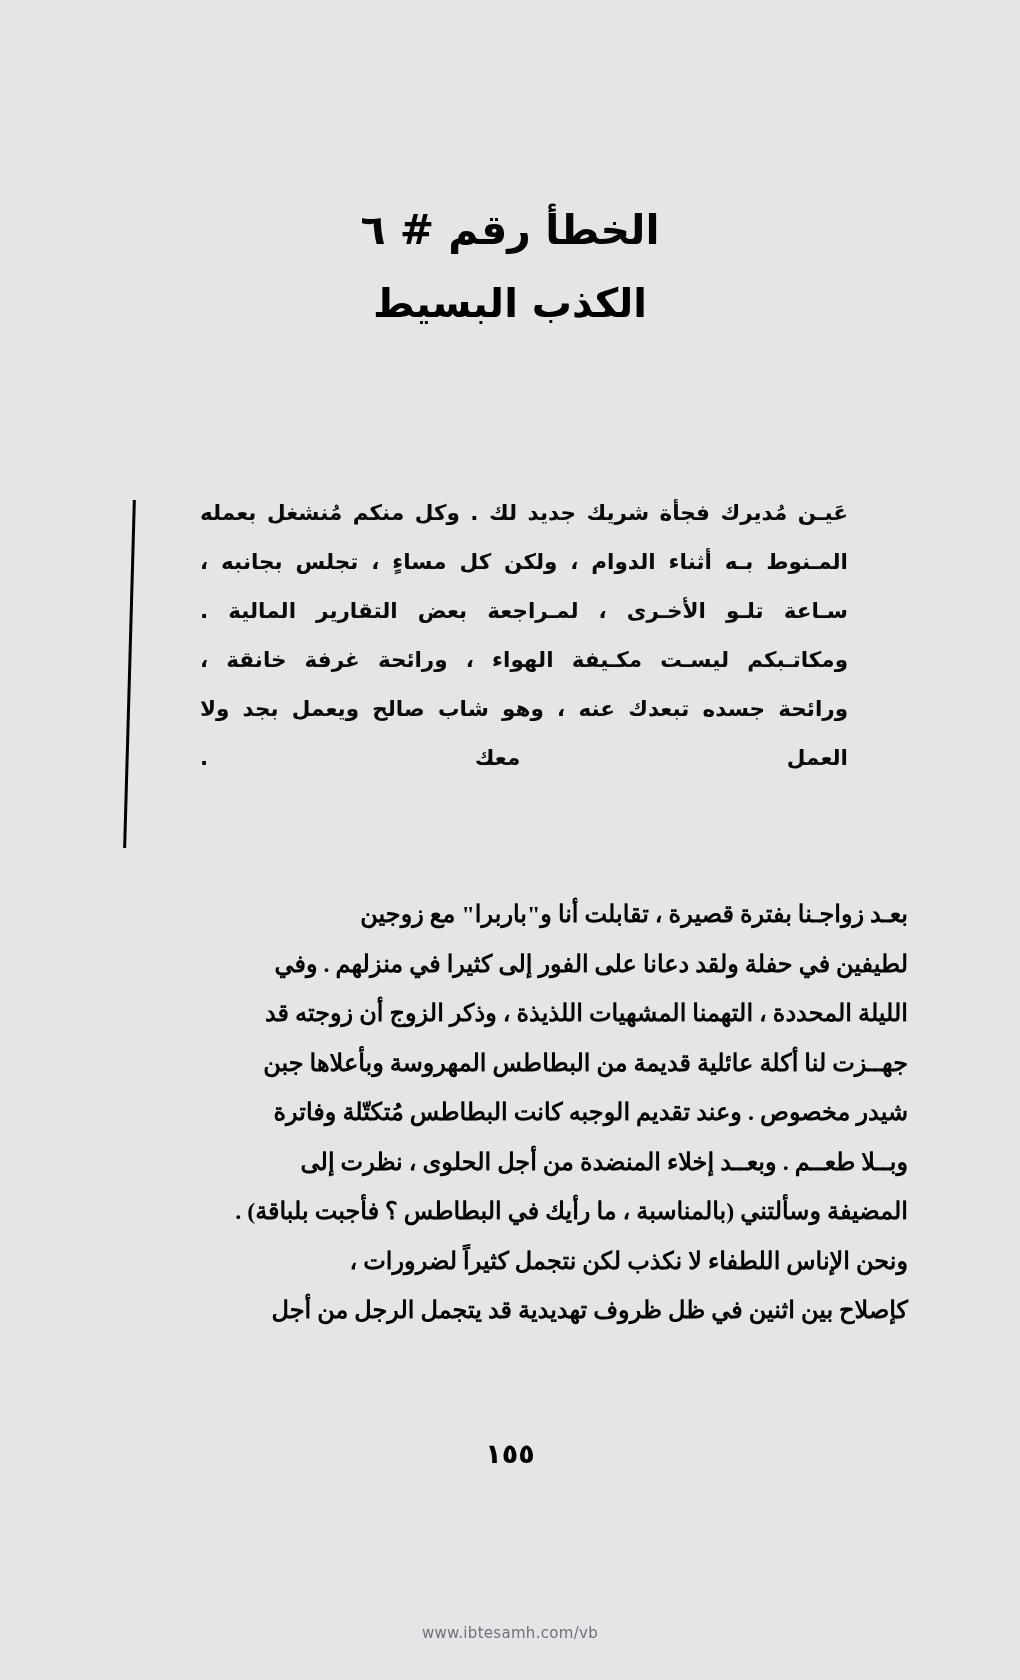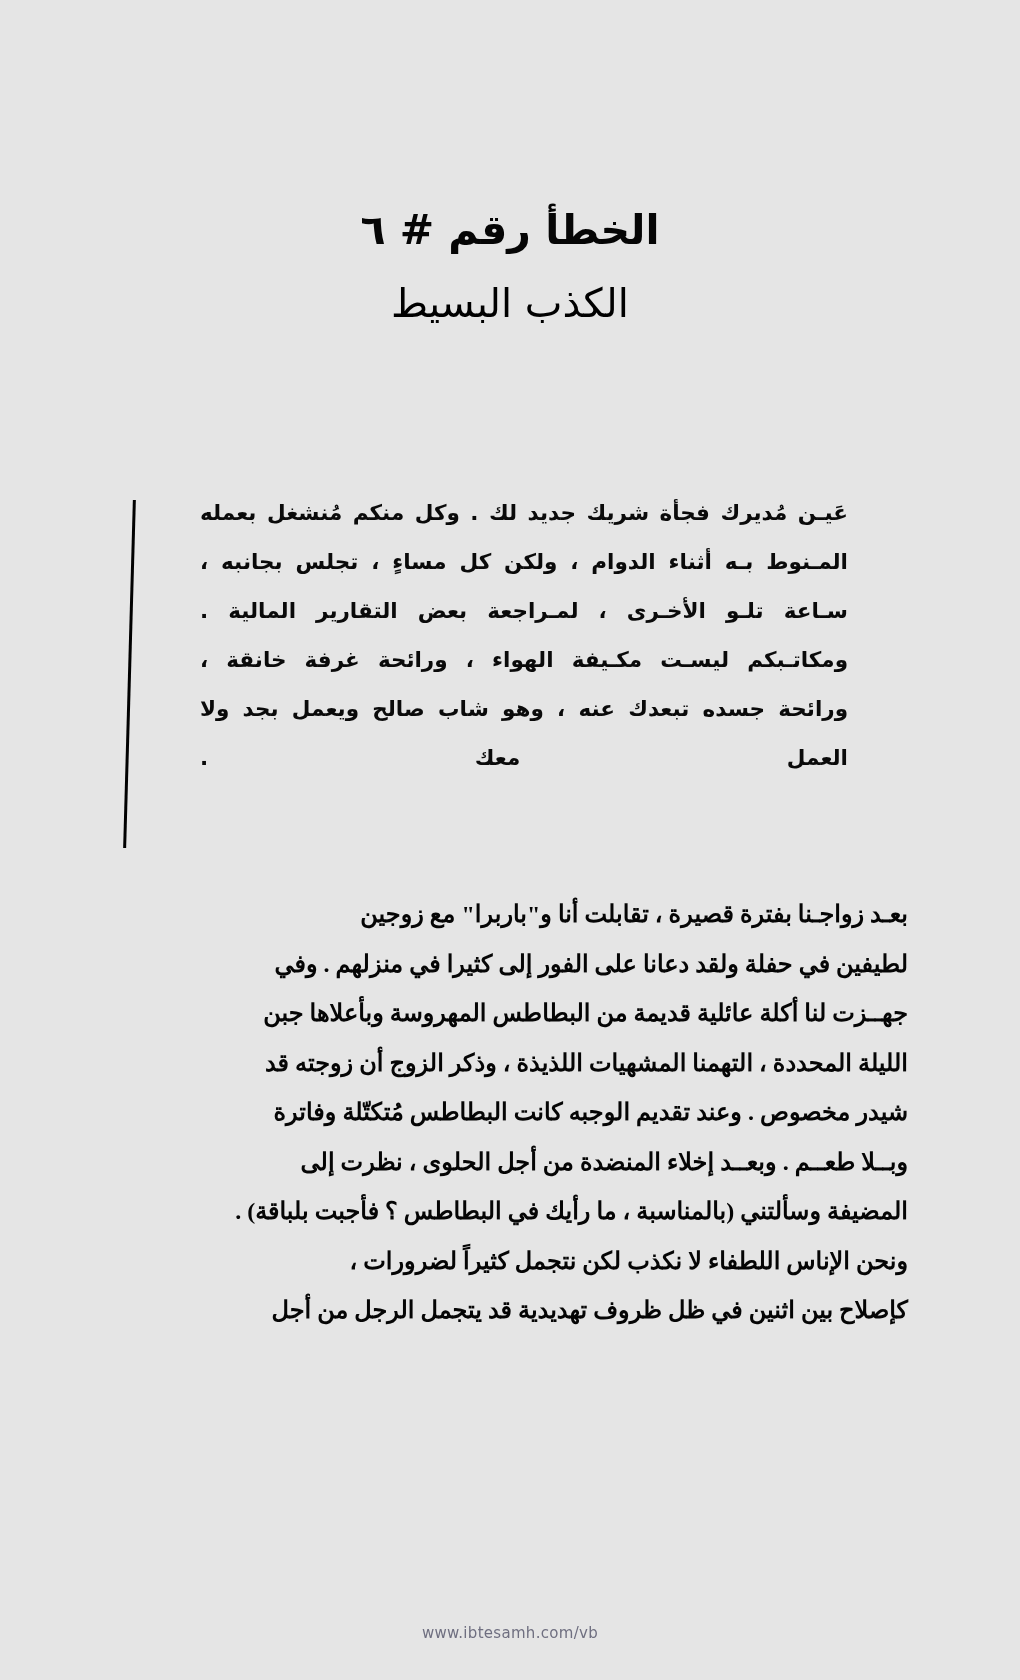--- a/index.html
+++ b/index.html
@@ -36,21 +36,21 @@
     font-weight: bold;
     letter-spacing: 1px;
     line-height: 1.25;
     direction: rtl;
     color: #050505;
     font-family: "DejaVu Sans", "Liberation Sans", sans-serif;
   }
   .chapter-title {
     margin-top: 24px;
     font-size: 40px;
-    font-weight: normal;
+    font-weight: bold;
     direction: rtl;
     letter-spacing: 2px;
     color: #000000;
   }
 
   
   .quote-block {
     position: absolute;
     top: 488px;
     right: 172px;
@@ -151,30 +151,31 @@
     <div class="quote-line">ومكاتـبكم ليسـت مكـيفة الهواء ، ورائحة غرفة خانقة ،</div>
     <div class="quote-line">ورائحة جسده تبعدك عنه ، وهو شاب صالح ويعمل بجد ولا</div>
     <div class="quote-line last">العمل معك .</div>
   </div>
 
   <div class="body-text">
 
     <div>
       <div class="para-line flush">بعـد زواجـنا بفترة قصيرة ، تقابلت أنا و"باربرا" مع زوجين</div>
       <div class="para-line flush">لطيفين في حفلة ولقد دعانا على الفور إلى كثيرا في منزلهم . وفي</div>
+      <div class="para-line flush">الليلة المحددة ، التهمنا المشهيات اللذيذة ، وذكر الزوج أن زوجته قد</div>
       <div class="para-line flush">جهــزت لنا أكلة عائلية قديمة من البطاطس المهروسة وبأعلاها جبن</div>
-      <div class="para-line flush">الليلة المحددة ، التهمنا المشهيات اللذيذة ، وذكر الزوج أن زوجته قد</div>
       <div class="para-line flush">شيدر مخصوص . وعند تقديم الوجبه كانت البطاطس مُتكتّلة وفاترة</div>
       <div class="para-line flush">وبــلا طعــم . وبعــد إخلاء المنضدة من أجل الحلوى ، نظرت إلى</div>
       <div class="para-line flush">المضيفة وسألتني (بالمناسبة ، ما رأيك في البطاطس ؟ فأجبت بلباقة) .</div>
     </div>
 
     <div>
       <div class="para-line flush">ونحن الإناس اللطفاء لا نكذب لكن نتجمل كثيراً لضرورات ،</div>
       <div class="para-line flush">كإصلاح بين اثنين في ظل ظروف تهديدية قد يتجمل الرجل من أجل</div>
     </div>
 
   </div>
 
+  <div class="page-number">١٥٥</div>
 
   <div class="footer">www.ibtesamh.com/vb</div>
 
 </div>
 
 </body></html>

